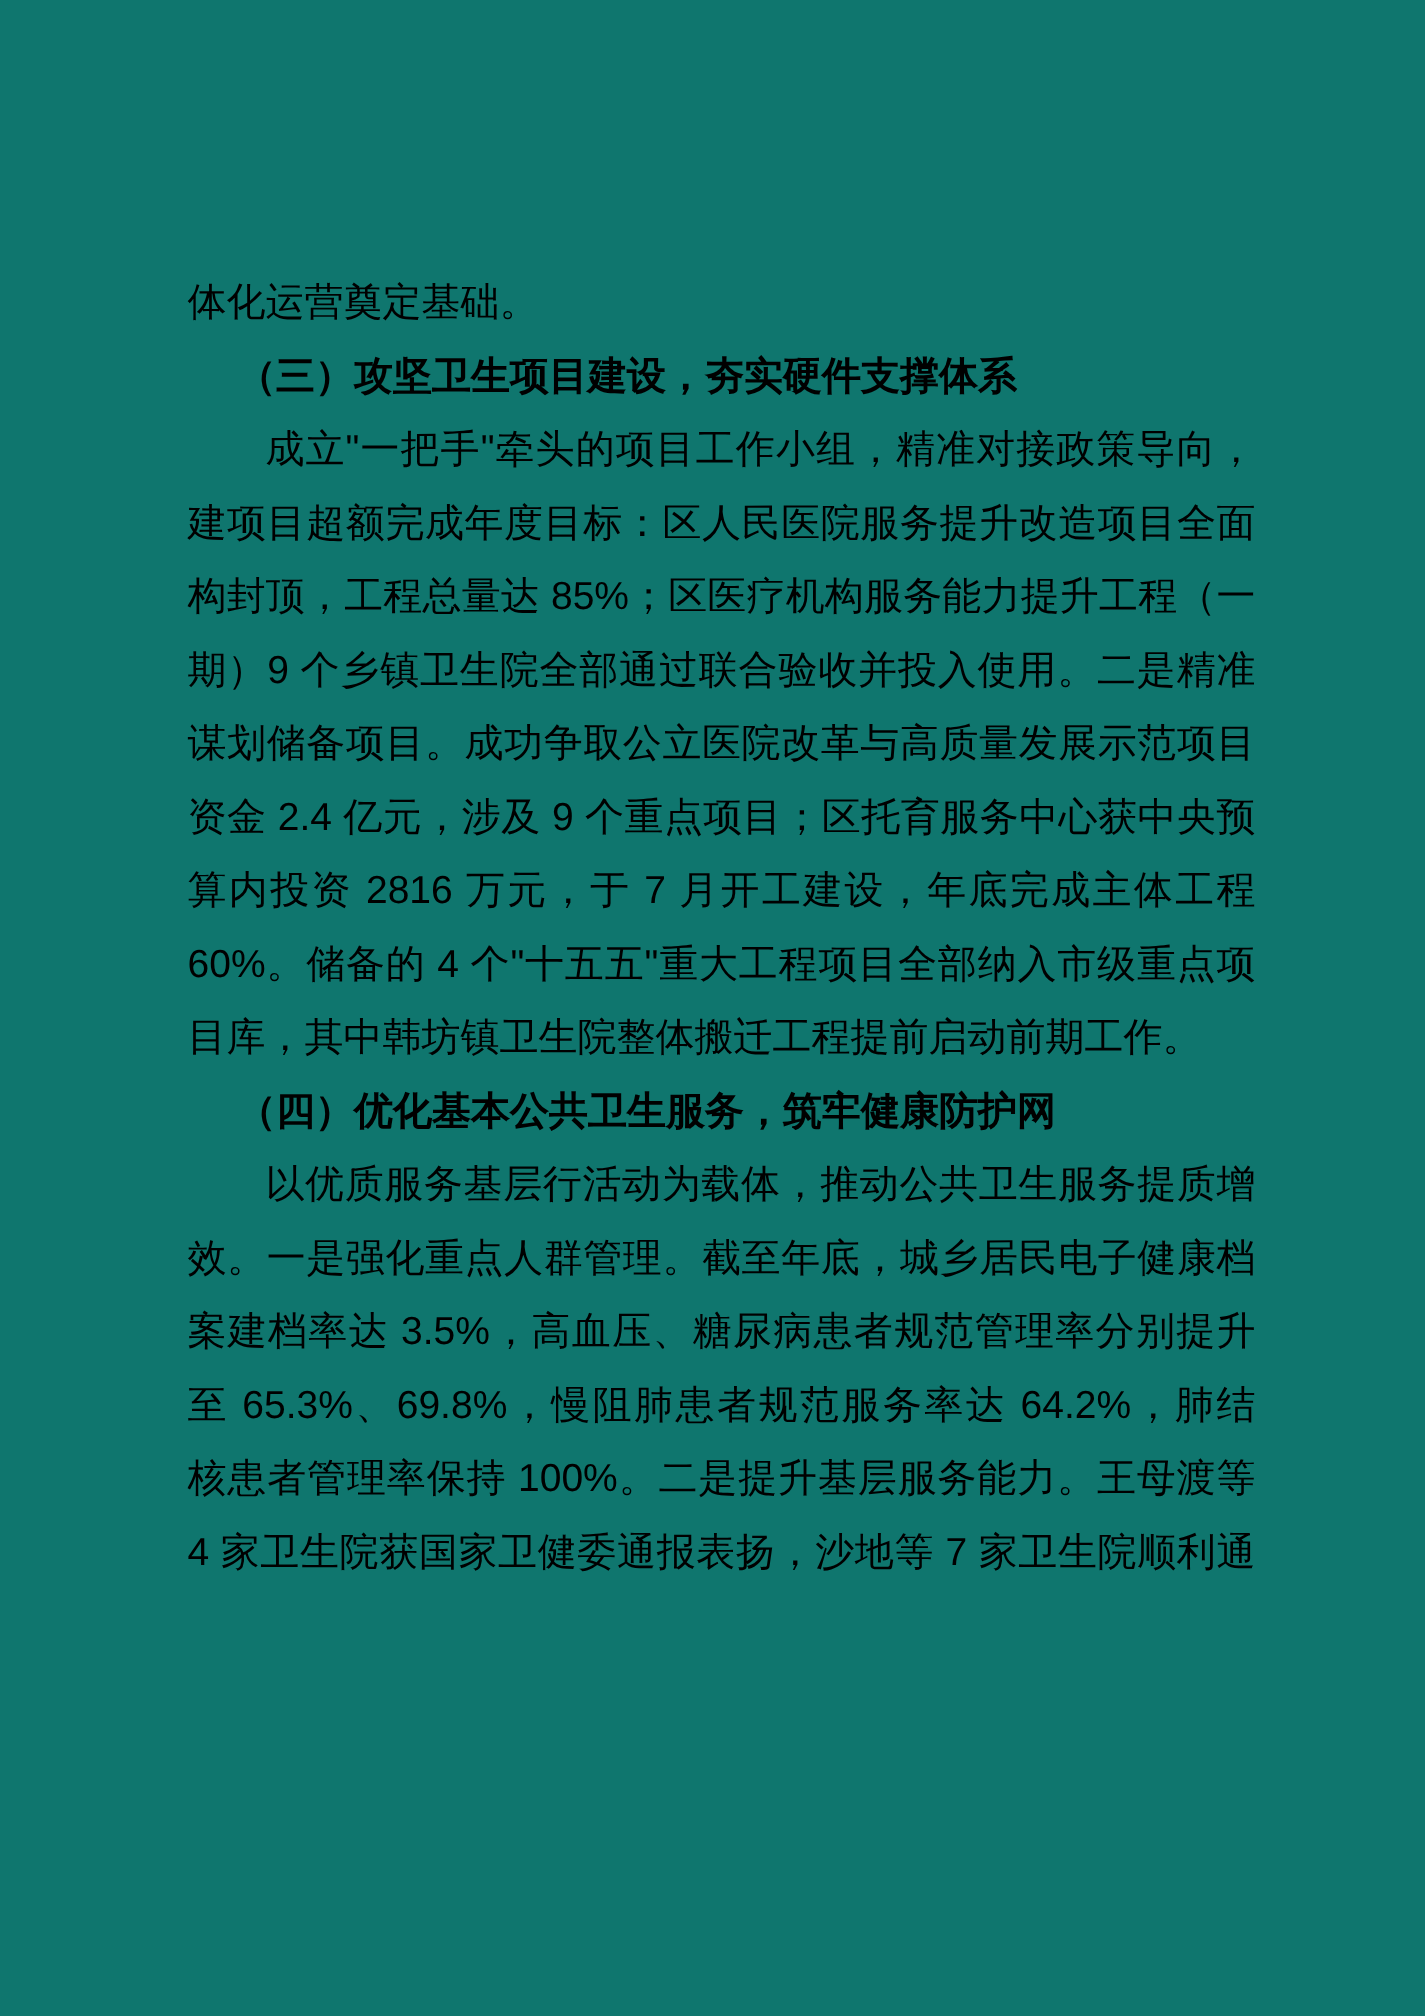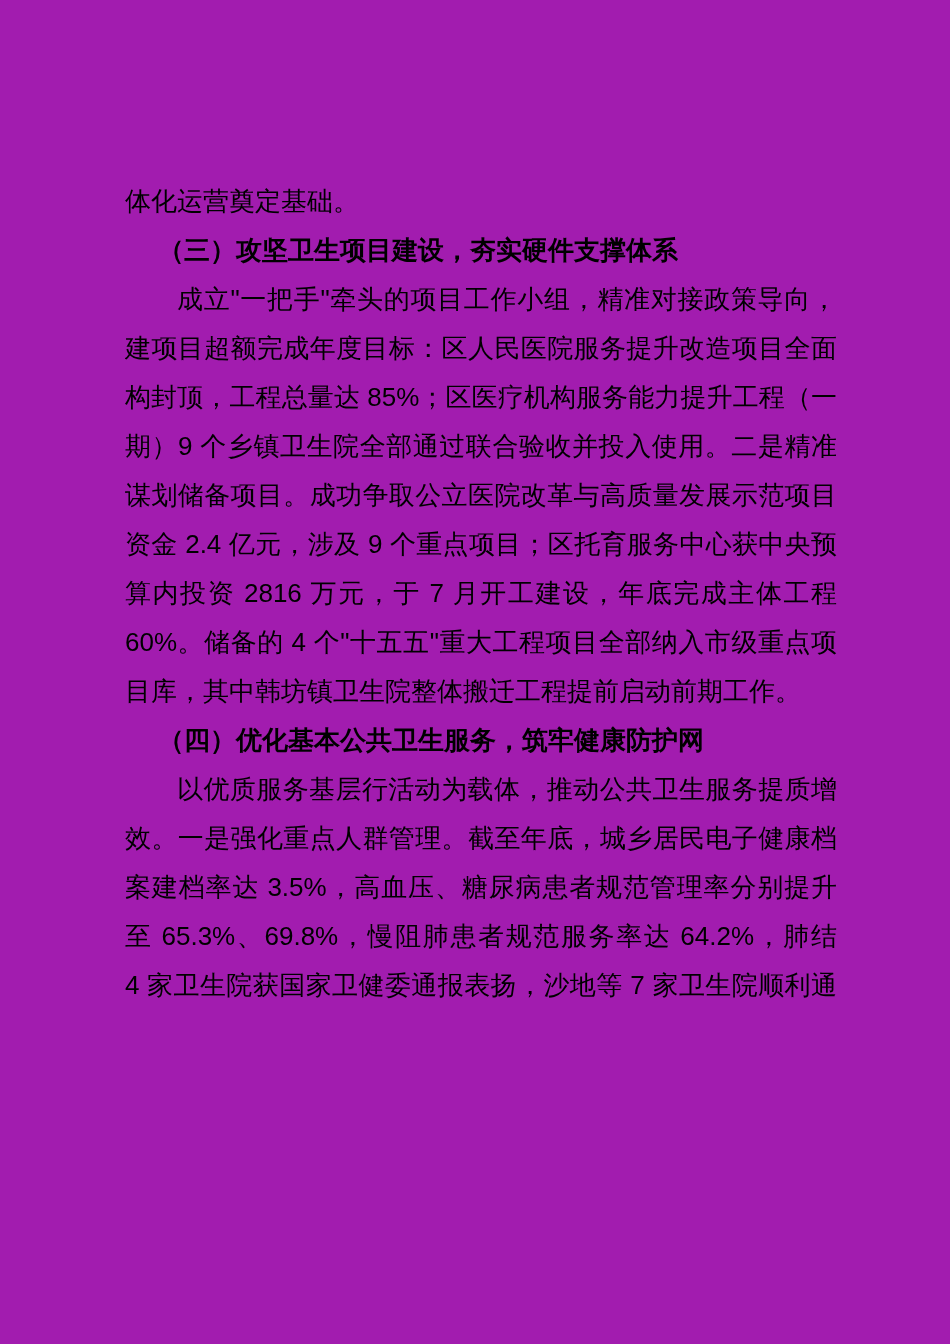--- a/index.html
+++ b/index.html
@@ -13,21 +13,21 @@
     color: #000000;
     font-family: "Liberation Sans", sans-serif;
     overflow: hidden;
   }
   .page {
     box-sizing: border-box;
     width: 950px;
     height: 1344px;
     padding: 177px 113px 0 125px;
     overflow: hidden;
-    background: #a21caf;
+    background: #0f766e;
   }
   .block {
     margin: 0;
     padding: 0;
   }
   .line {
     font-size: 26px;
     line-height: 49px;
     height: 49px;
     white-space: nowrap;
@@ -70,15 +70,16 @@
       <div class="line">目库，其中韩坊镇卫生院整体搬迁工程提前启动前期工作。</div>
     </div>
     <div class="block heading">
       <div class="line">（四）优化基本公共卫生服务，筑牢健康防护网</div>
     </div>
     <div class="block body">
       <div class="line indent fill">以优质服务基层行活动为载体，推动公共卫生服务提质增</div>
       <div class="line fill">效。一是强化重点人群管理。截至年底，城乡居民电子健康档</div>
       <div class="line fill">案建档率达 3.5%，高血压、糖尿病患者规范管理率分别提升</div>
       <div class="line fill">至 65.3%、69.8%，慢阻肺患者规范服务率达 64.2%，肺结</div>
+      <div class="line fill">核患者管理率保持 100%。二是提升基层服务能力。王母渡等</div>
       <div class="line fill">4 家卫生院获国家卫健委通报表扬，沙地等 7 家卫生院顺利通</div>
     </div>
   </div>
 
 </body></html>

